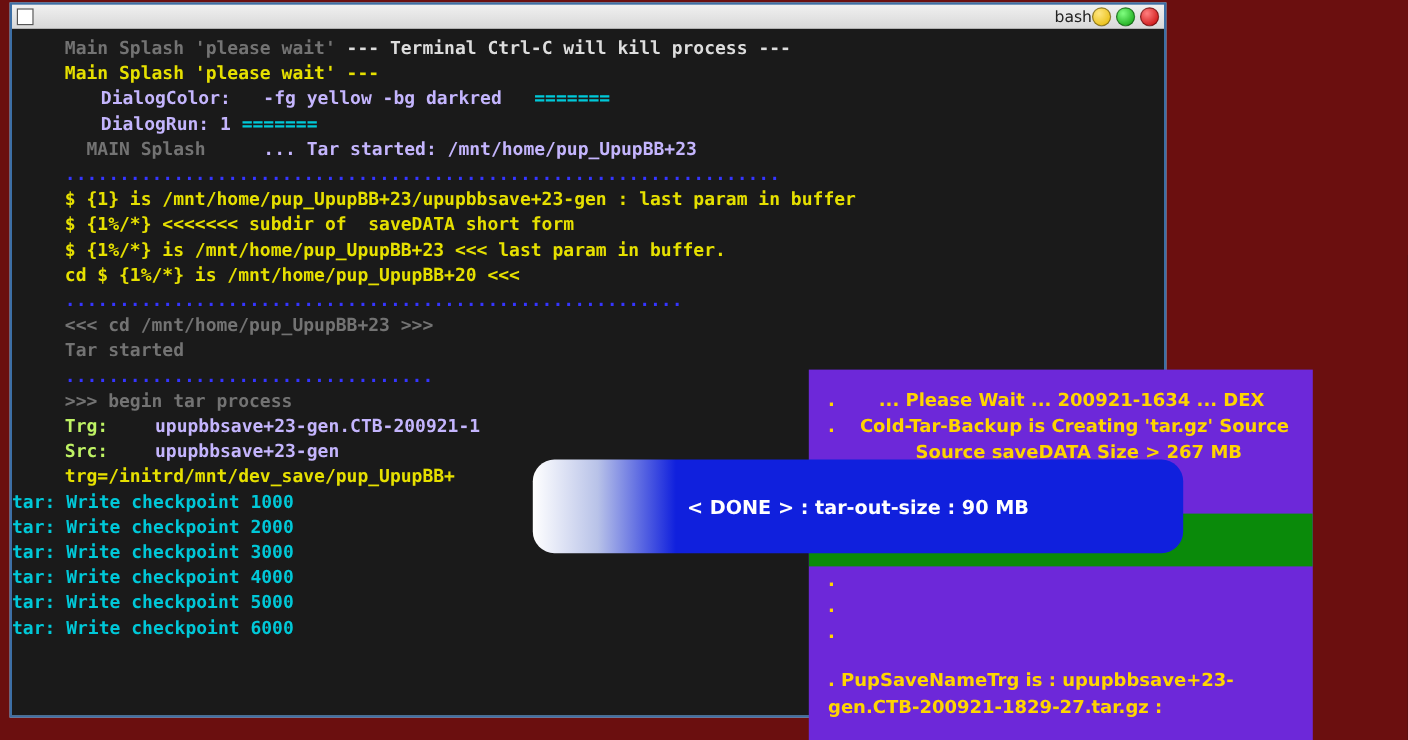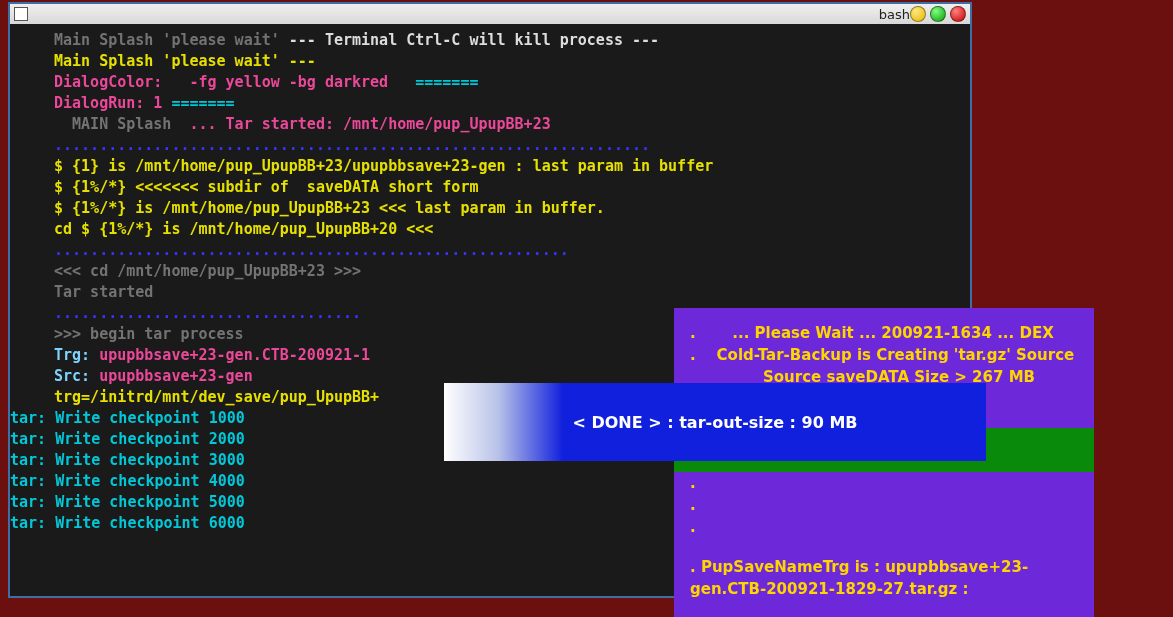--- a/index.html
+++ b/index.html
@@ -67,23 +67,23 @@
   }
   .line {
     font-family: "DejaVu Sans Mono", monospace;
     font-size: 15px;
     font-weight: bold;
     line-height: 21px;
     white-space: pre;
   }
   .red     { color: #737373; }
   .yellow  { color: #e6e000; }
-  .lime    { color: #ec4899; }
+  .lime    { color: #c4b5fd; margin-left: 30px; }
   .cyan    { color: #00c8d8; }
-  .magenta { color: #7dd3fc; }
+  .magenta { color: #bef264; }
   .blue    { color: #3535ff; }
   .white   { color: #dddddd; }
   .leftpad { padding-left: 28px; }
   .noindent { margin-left: -16px; }
 
   
   .splash-dialog {
     position: absolute;
     left: 674px;
     top: 308px;
@@ -120,20 +120,21 @@
     width: 542px;
     height: 78px;
     background: linear-gradient(to right, #ffffff 0%, #b8c2e8 10%, #1020dd 22%, #1020dd 100%);
     display: flex;
     align-items: center;
     justify-content: center;
     font-family: "DejaVu Sans", sans-serif;
     font-weight: bold;
     font-size: 16px;
     color: #ffffff;
+    border-radius: 18px;
   }
 </style>
 </head>
 <body>
 
 <div class="terminal-window">
 
   <div class="titlebar">
     <span class="window-icon"></span>
     <span class="title-text">bash</span>

